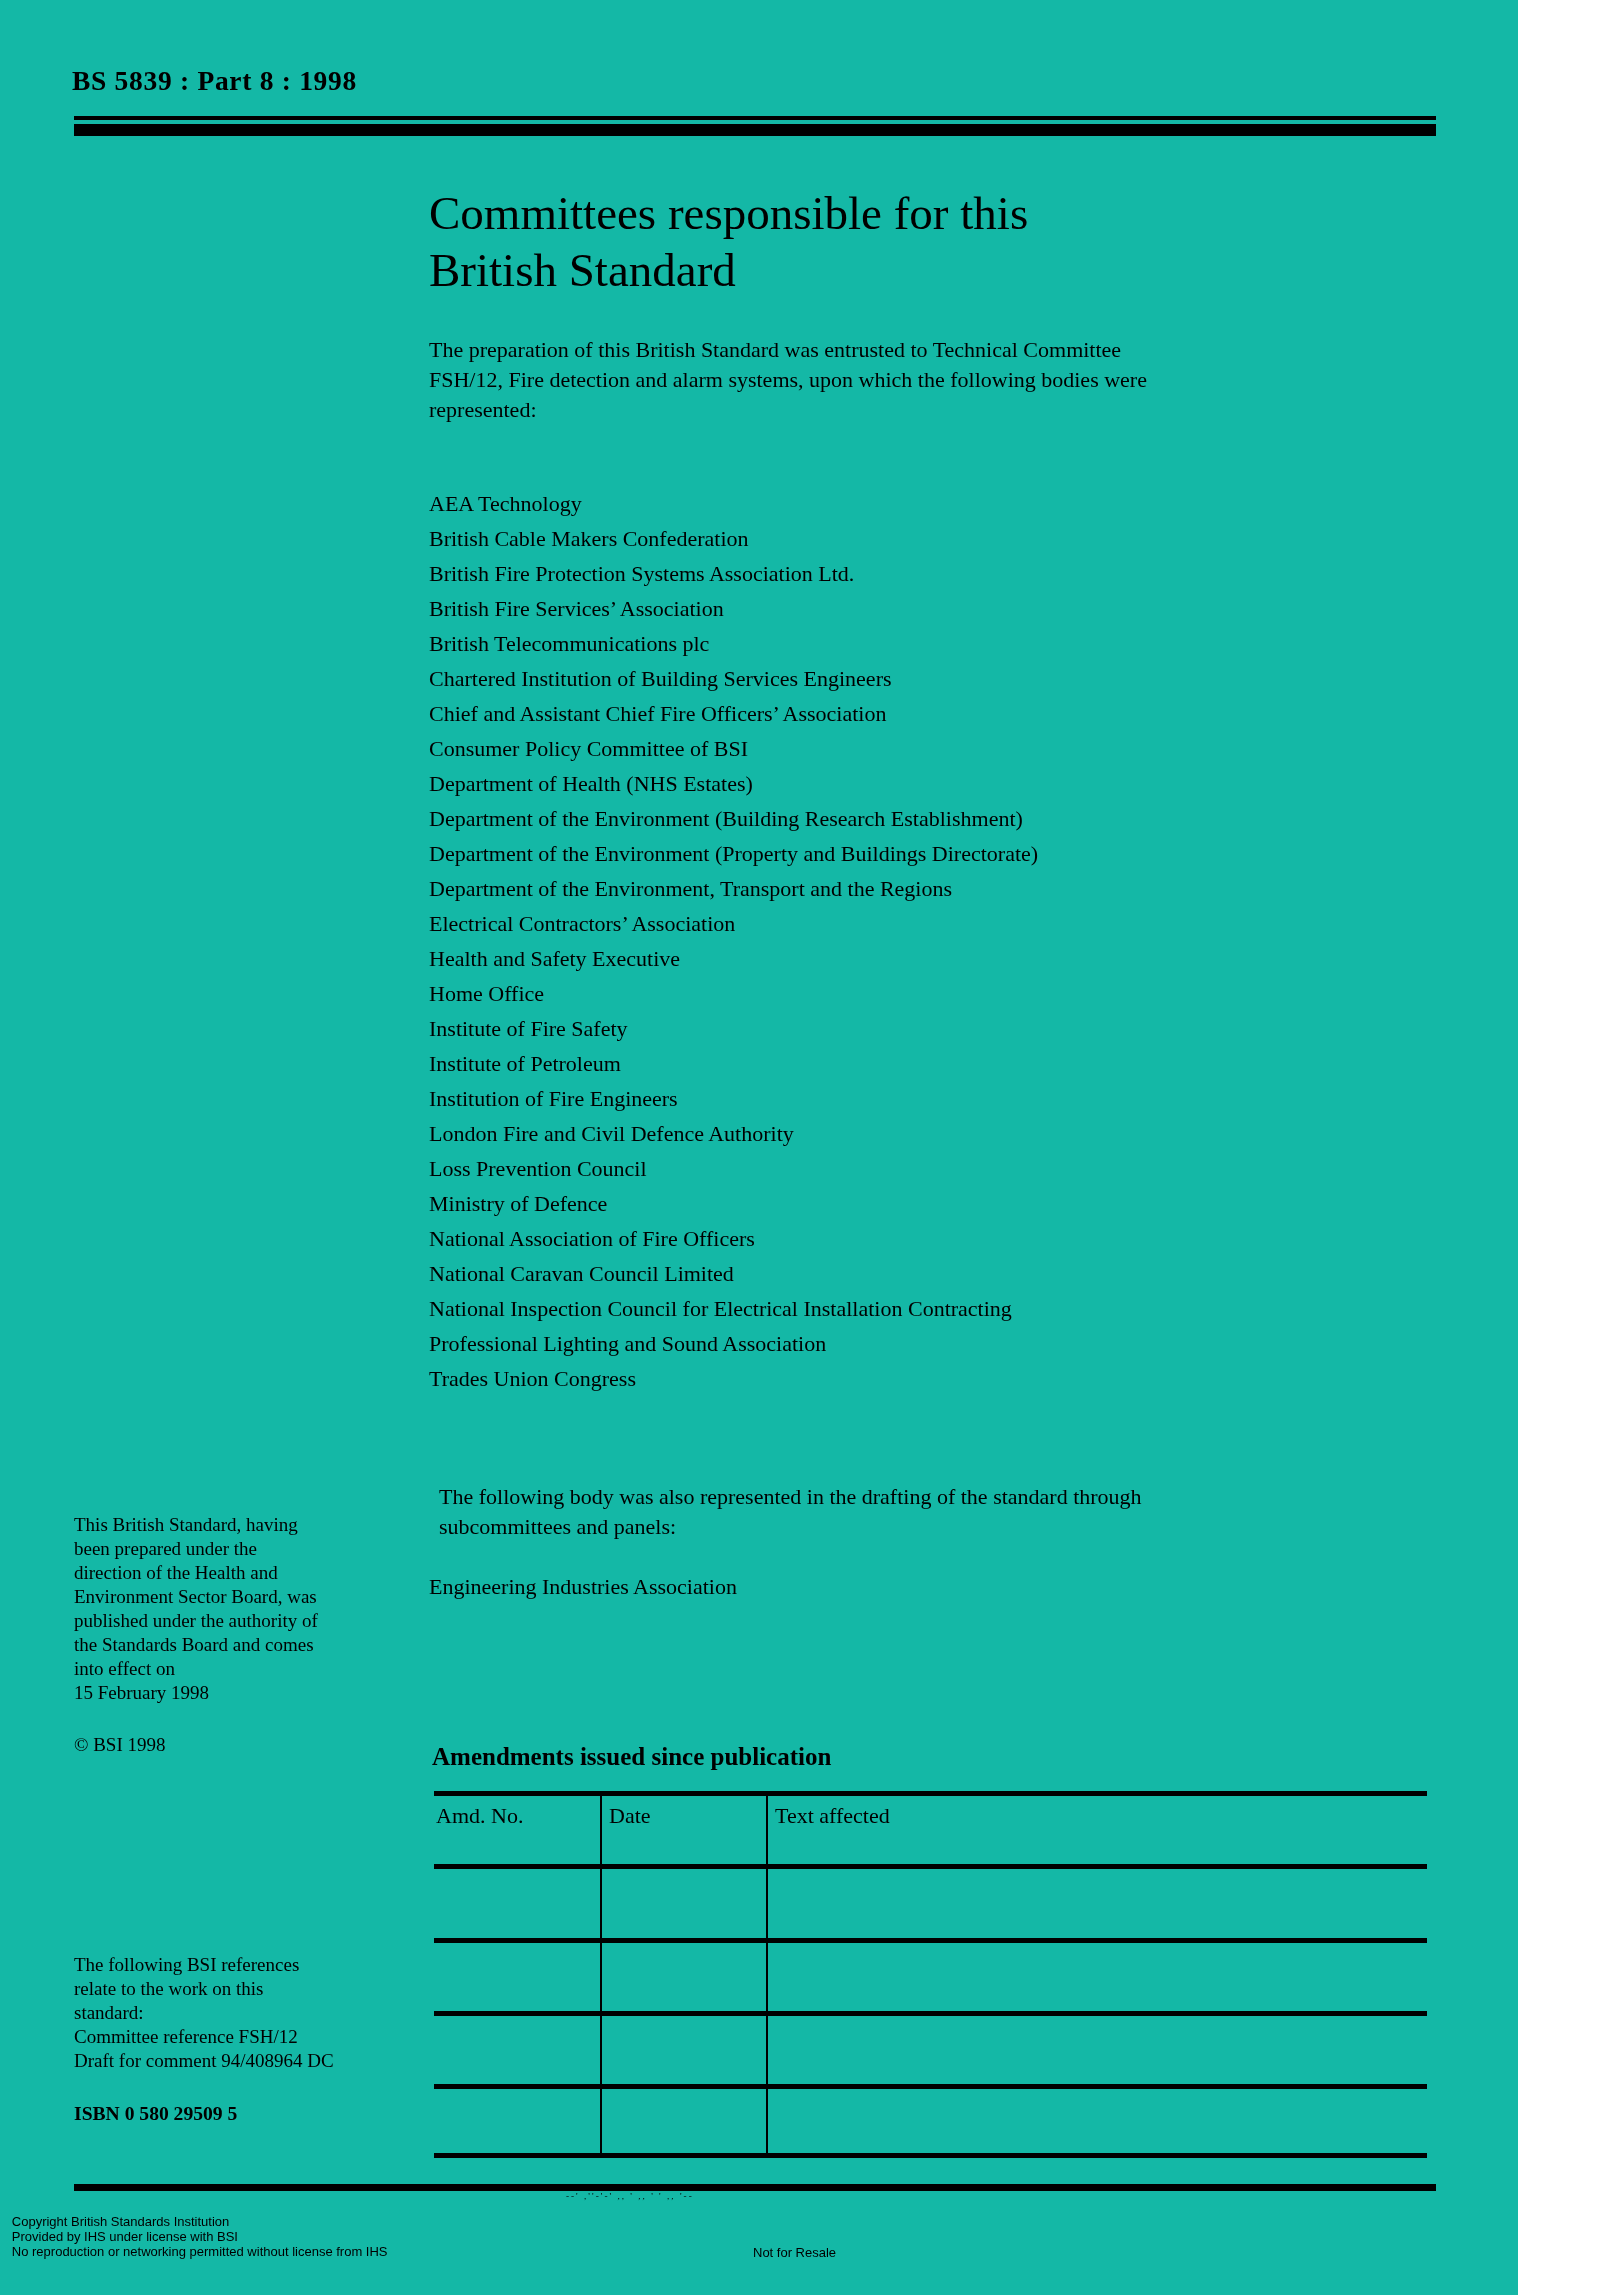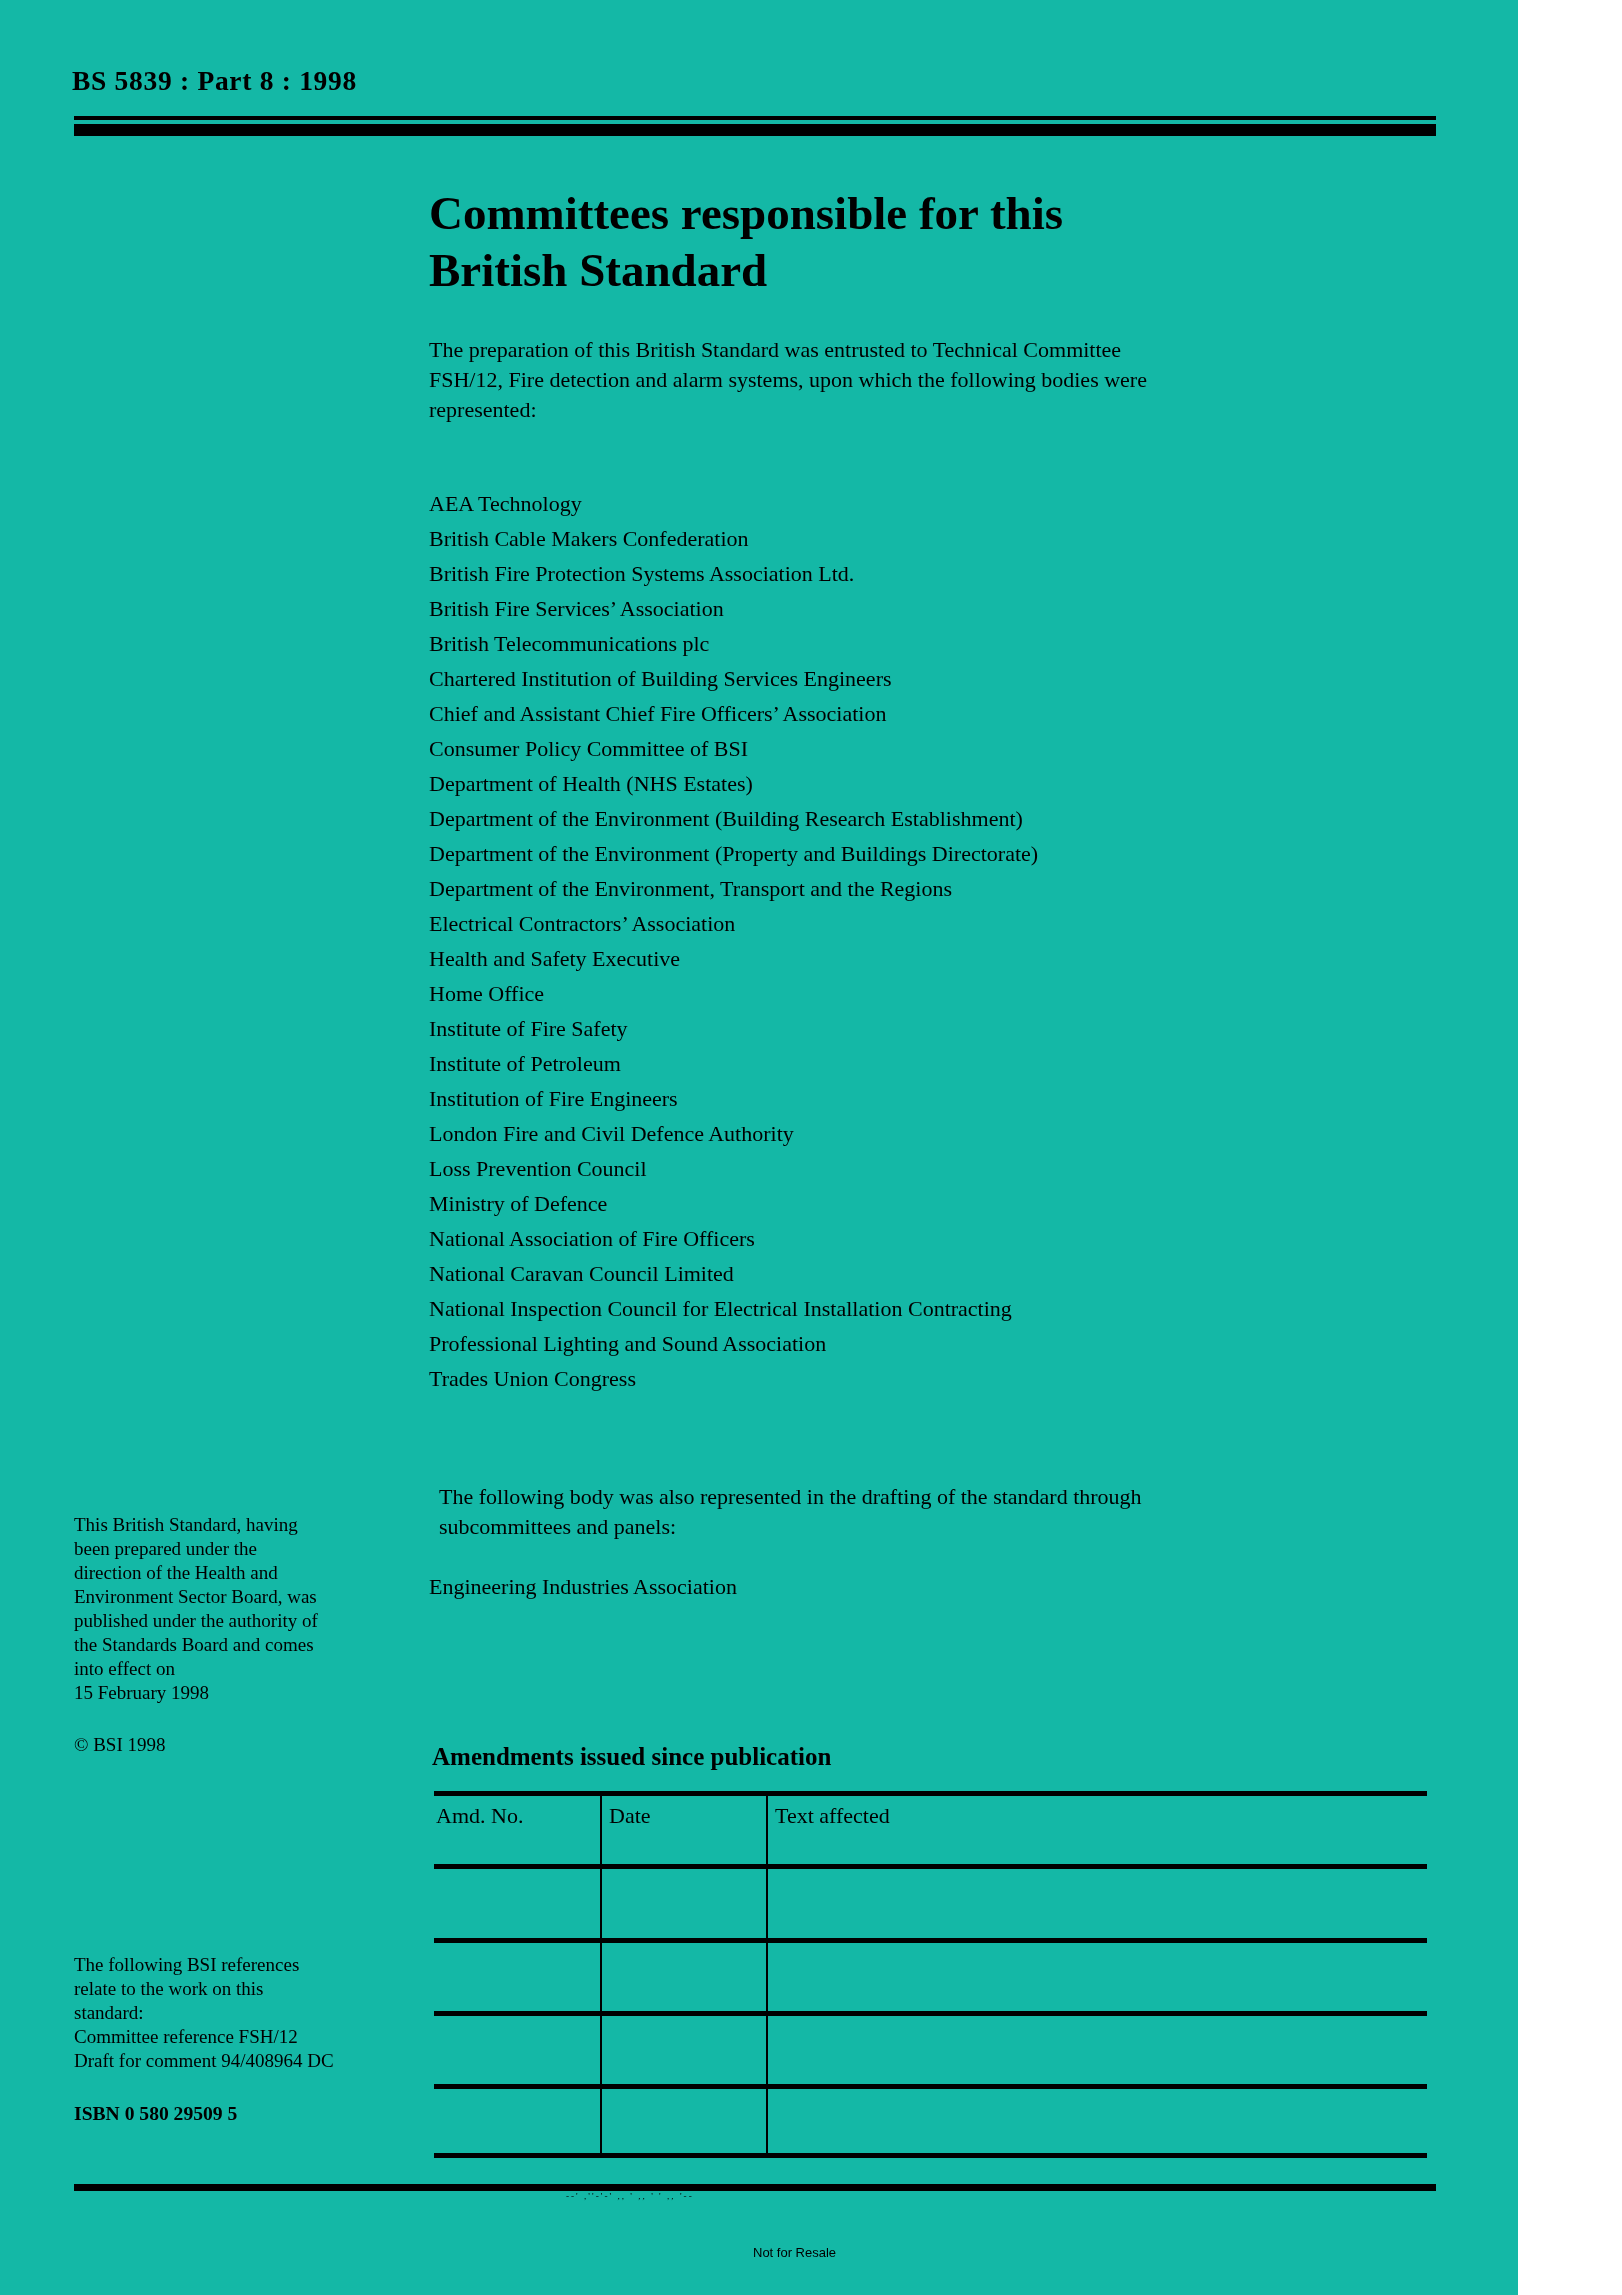--- a/index.html
+++ b/index.html
@@ -42,21 +42,21 @@
     height: 12.4px;
     background: #000;
   }
 
   .title {
     position: absolute;
     left: 429px;
     top: 185px;
     margin: 0;
     font-size: 47px;
-    font-weight: bold;
+    font-weight: normal;
     line-height: 57px;
   }
   .intro {
     position: absolute;
     left: 429px;
     top: 335px;
     margin: 0;
     width: 1008px;
     font-size: 22px;
     line-height: 30px;
@@ -265,16 +265,19 @@
     <div class="amd-vline" style="left:166px;"></div>
     <div class="amd-vline" style="left:332px;"></div>
     <div class="amd-cell" style="left:2px;">Amd. No.</div>
     <div class="amd-cell" style="left:175px;">Date</div>
     <div class="amd-cell" style="left:341px;">Text affected</div>
   </div>
 
   <div class="bottom-rule"></div>
   <div class="artifact">--' ,''-'-' ,, ' ,, ' ' ,, '--</div>
 
+  <div class="footer pre">Copyright British Standards Institution
+Provided by IHS under license with BSI
+No reproduction or networking permitted without license from IHS</div>
   <div class="nfr">Not for Resale</div>
 
 </div>
 
 
 </body></html>

